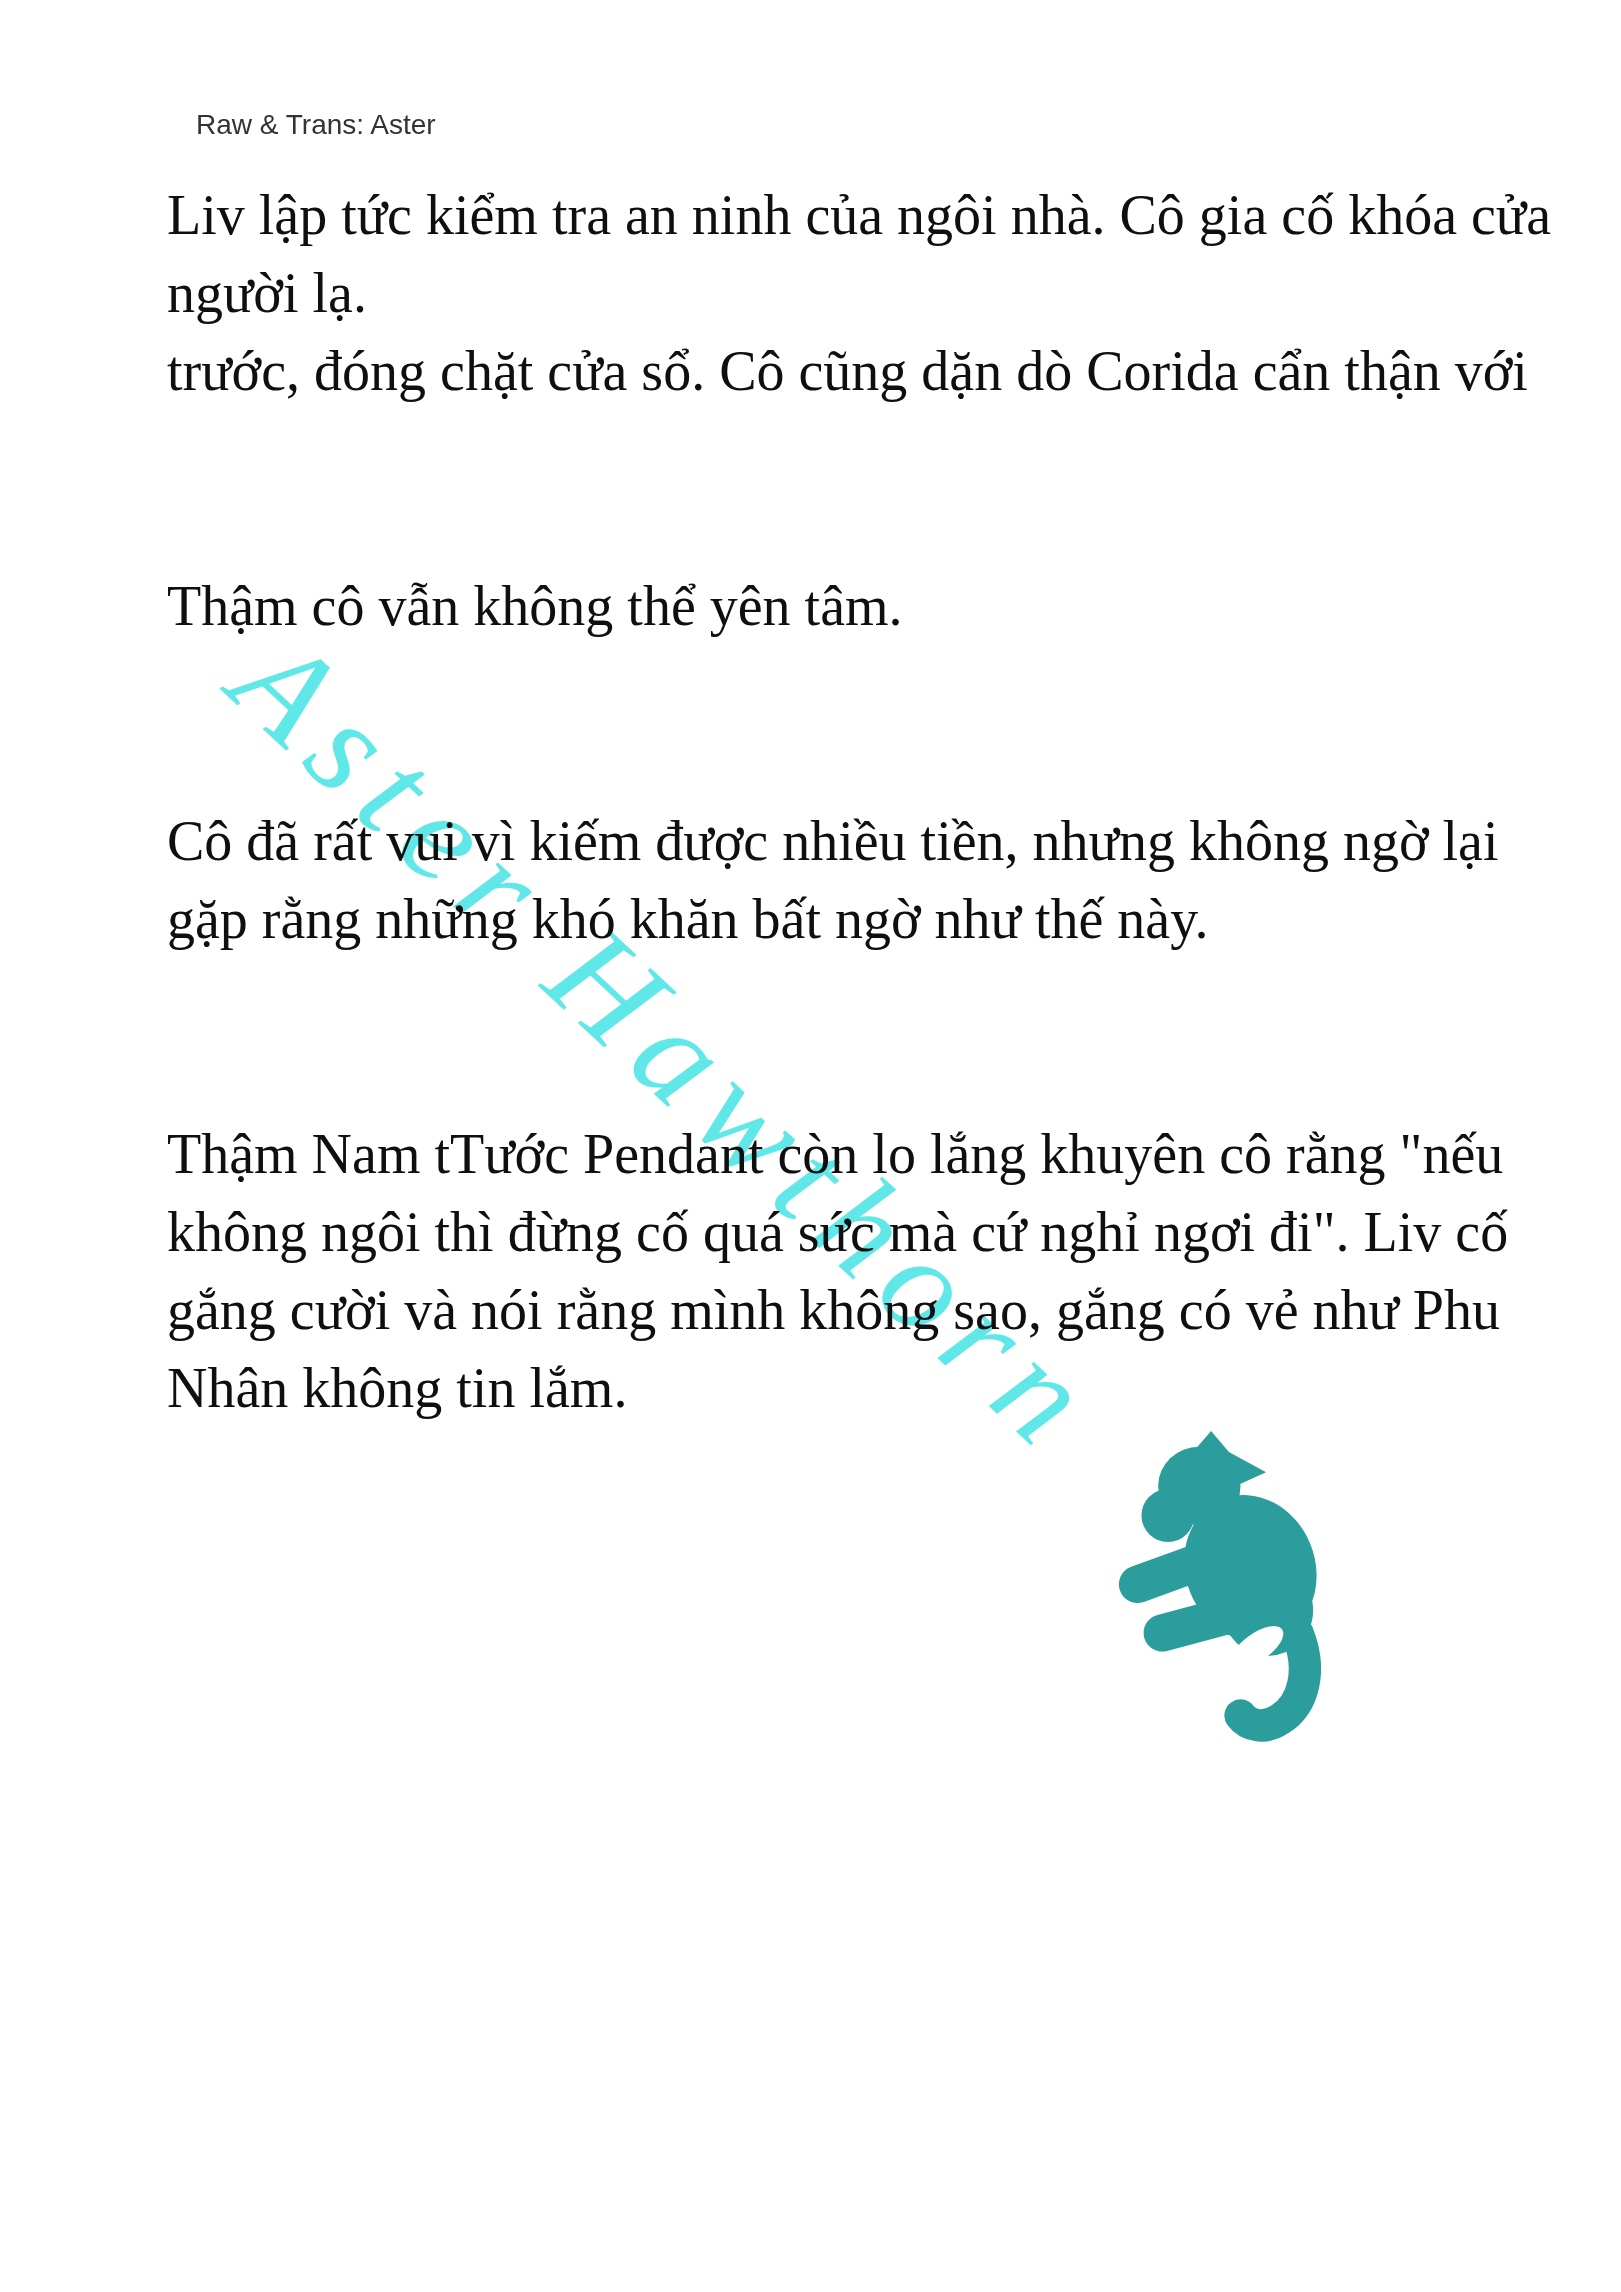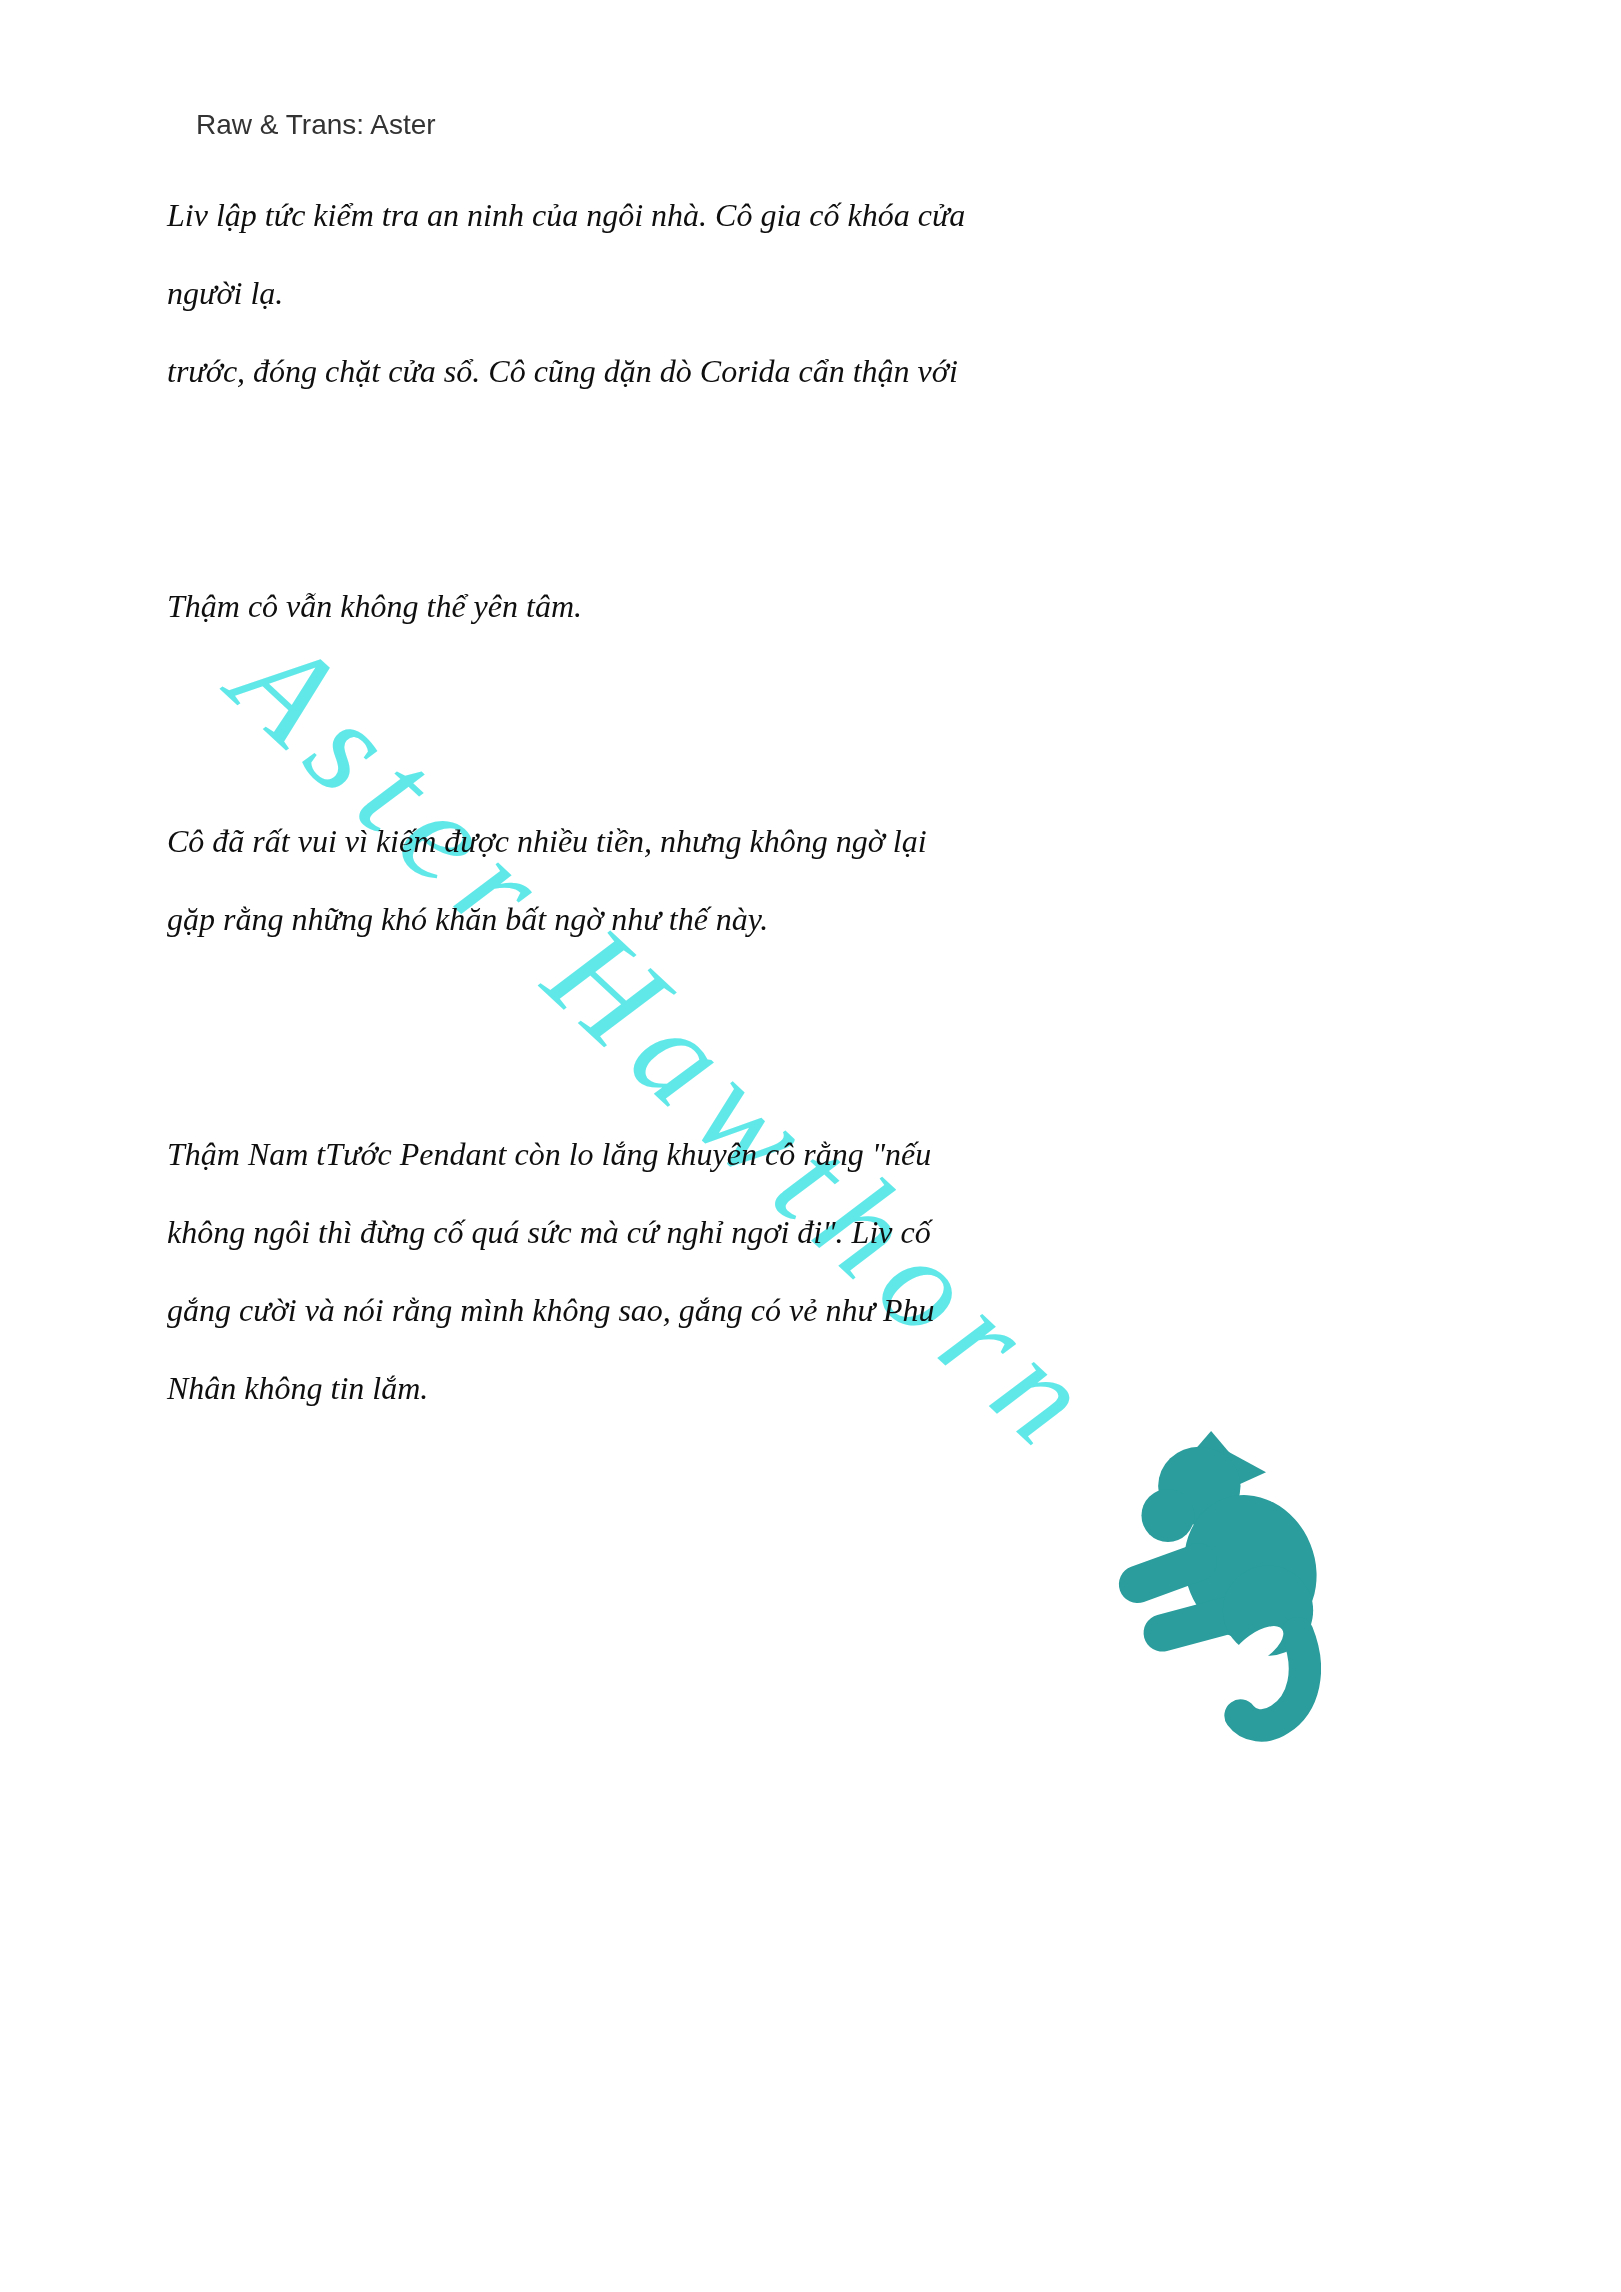--- a/index.html
+++ b/index.html
@@ -34,24 +34,23 @@
     white-space: pre;
     z-index: 1;
     color: #60e8e9; 
   }
   .content {
     position: absolute;
     left: 167px;
     top: 176px;
     width: 1333px;
     font-family: "Liberation Serif", serif;
-    font-size: 32px;
+    font-size: 56px;
     color: #0f0f0f;
     z-index: 2;
-    font-style: italic;
   }
   .para { margin: 0 0 157px 0; }
   .para:last-child { margin-bottom: 0; }
   .line {
     line-height: 78px;
     white-space: pre;
   }
   .cat {
     position: absolute;
     left: 1113px;

